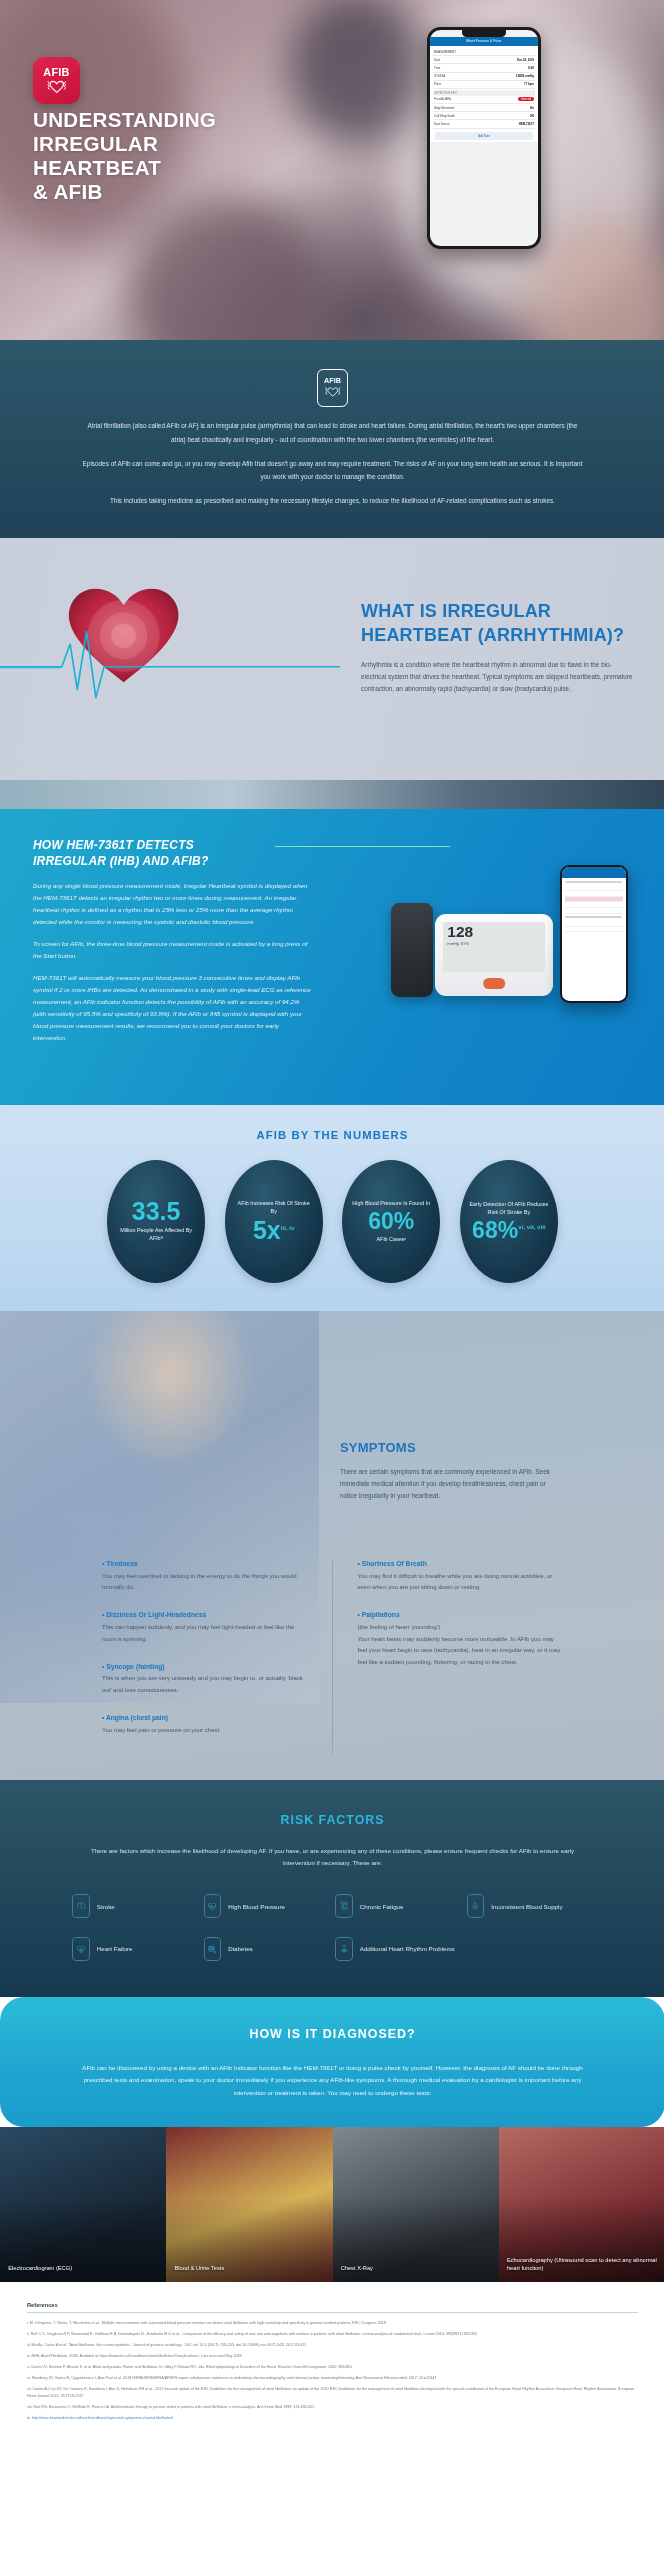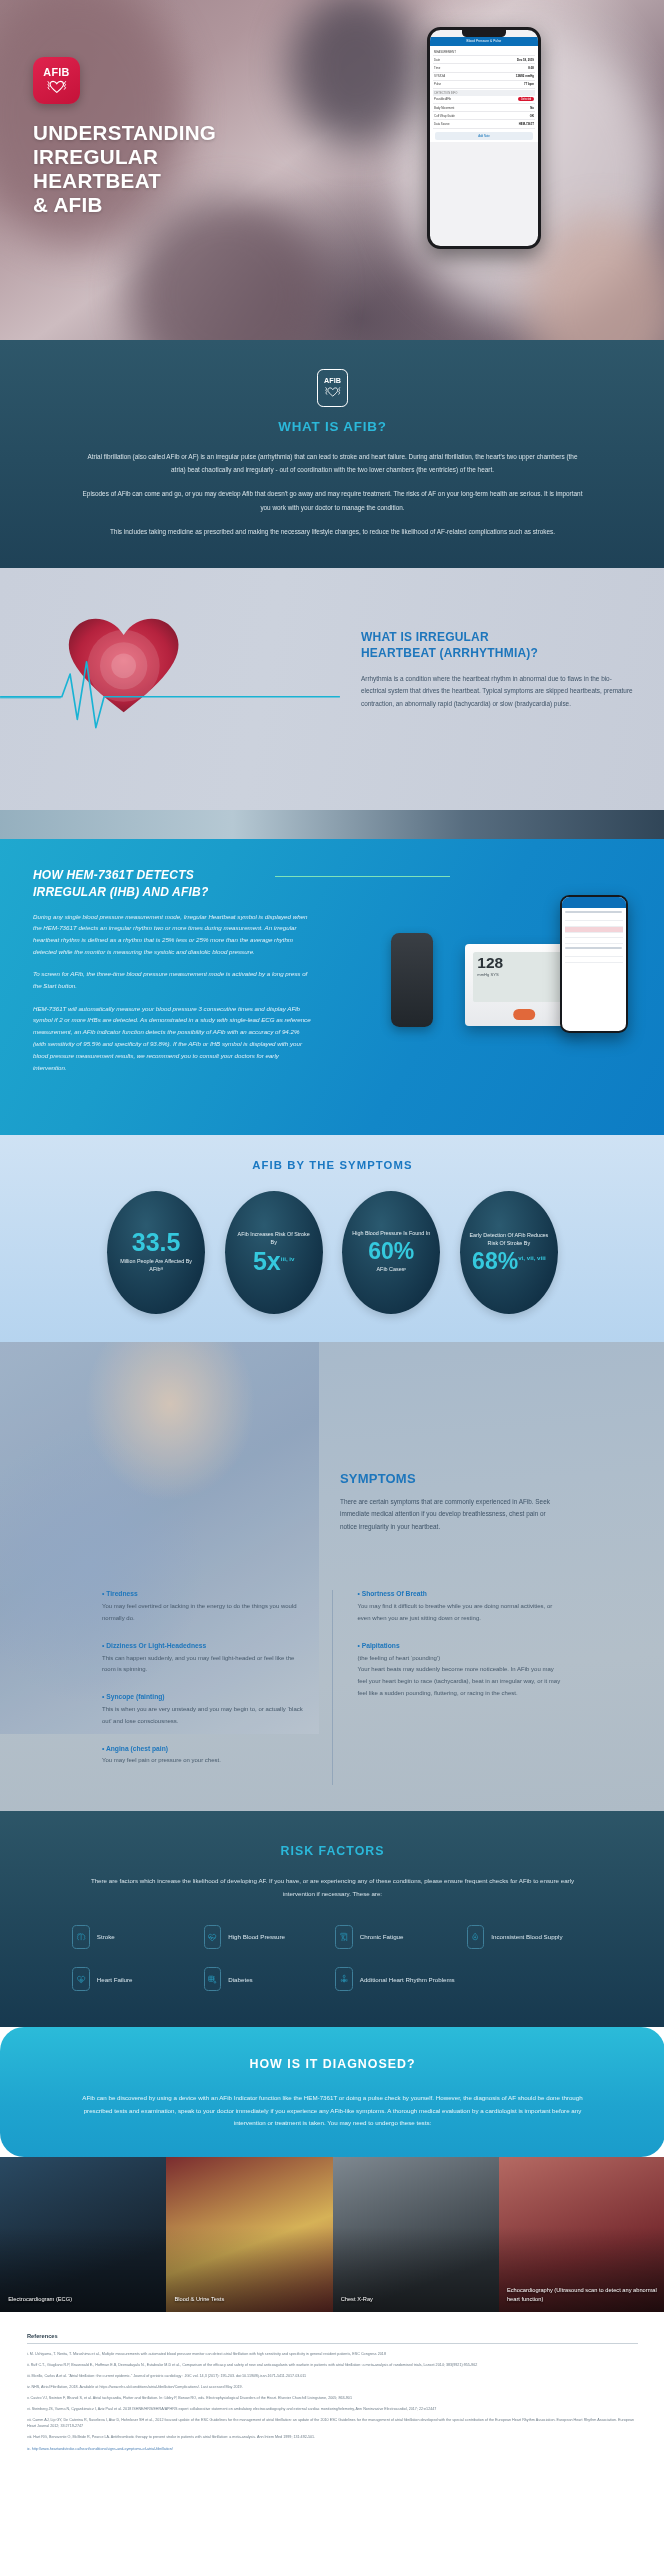--- a/index.html
+++ b/index.html
@@ -37,21 +37,21 @@
     background:linear-gradient(150deg,#e0234e 0%,#c41239 100%);
     display:flex; flex-direction:column; align-items:center; justify-content:center;
     box-shadow:0 3.1px 9.3px rgba(0,0,0,.25);
   }
   .afib-badge .afib-word {
     color:#fff; font-weight:bold; font-size:10.8px; letter-spacing:0.3px; line-height:1;
     margin-bottom:1.5px;
   }
   .afib-badge svg { display:block; }
   .hero-title {
-    margin-top:17px; color:#ffffff; font-size:20.6px; line-height:1.16;
+    margin-top:4px; color:#ffffff; font-size:20.6px; line-height:1.16;
     font-weight:bold; letter-spacing:0.3px; text-shadow:0 1px 3.1px rgba(0,0,0,.22);
   }
 
   
   .phone {
     position:absolute; right:124px; top:27px; width:114px; height:222px;
     background:#f2f2f4; border-radius:13.4px; border:3.1px solid #1b1b1e;
     box-shadow:0 7.2px 20.6px rgba(0,0,0,.45); z-index:4; overflow:hidden;
   }
   .phone .notch { height:6.7px; background:#1b1b1e; border-radius:0 0 4.6px 4.6px; width:44px; margin:0 auto; }
@@ -95,21 +95,21 @@
 
   
   .sec-arr {
     position:relative; height:242px;
     background:linear-gradient(100deg,#c9cfdb 0%,#ccd2dd 40%,#c6ccd8 100%);
     overflow:hidden;
   }
   .ecg-art { position:absolute; left:0; top:0; width:340px; height:242px; }
   .arr-copy { position:absolute; left:361px; top:61px; width:273px; }
   .h-blue {
-    color:#1d76bc; font-size:12px; font-weight:bold; line-height:1.35; letter-spacing:0.2px;
+    color:#1d76bc; font-size:18px; font-weight:bold; line-height:1.35; letter-spacing:0.2px;
   }
   .arr-copy p {
     margin-top:11.3px; color:#3f5468; font-size:6.4px; line-height:1.95;
   }
 
   
   .sec-hem {
     position:relative; min-height:325px;
     background:linear-gradient(120deg,#20a9cf 0%,#1a9ccb 30%,#1287c8 65%,#0d7cc4 100%);
     overflow:hidden;
@@ -122,23 +122,22 @@
   .hem-copy { position:absolute; left:33px; top:57px; width:281px;font-style:italic; }
   .h-white {
     color:#ffffff; font-size:12px; font-weight:bold; line-height:1.38; letter-spacing:0.2px;
     position:relative;
   }
   .h-rule { position:absolute; left:242px; top:9.3px; width:175px; height:1px; background:#7fe3b9; }
   .hem-copy p { color:#e3f2fa; font-size:6.2px; line-height:1.92; margin-top:10.3px; }
   .hem-devices { position:absolute; right:27px; top:62px; width:247px; height:216px; }
   .bp-monitor {
     position:absolute; left:44px; top:72px; width:118px; height:82px;
-    background:linear-gradient(180deg,#fdfdfd,#e7e9ec); border-radius:4px;
+    background:linear-gradient(180deg,#fdfdfd,#e7e9ec); border-radius:11px;
     box-shadow:0 5.2px 13.4px rgba(0,0,0,.28);
-    margin-left:30px;
   }
   .bp-screen {
     position:absolute; left:8.2px; top:8.2px; right:8.2px; height:50px;
     background:#dfe6e4; border-radius:2.6px; padding:2.6px 4.1px;
   }
   .bp-num { font-size:15.5px; font-weight:bold; color:#2b3338; line-height:1; }
   .bp-sub { font-size:4.1px; color:#4d575e; margin-top:1.5px; }
   .bp-btn {
     position:absolute; left:50%; transform:translateX(-50%); bottom:6.2px;
     width:21.6px; height:11.3px; border-radius:5.7px; background:#e1683a;
@@ -343,21 +342,20 @@
     <div class="afib-outline">
       <span class="w">AFIB</span>
       <span>
         <svg width="17.5" height="12.4" viewBox="0 0 34 24">
           <path d="M17 21.5 C11 16.5 7.5 13.5 7.5 10 C7.5 7.4 9.4 5.6 11.7 5.6 C13.4 5.6 15.6 6.7 17 8.9 C18.4 6.7 20.6 5.6 22.3 5.6 C24.6 5.6 26.5 7.4 26.5 10 C26.5 13.5 23 16.5 17 21.5 Z" fill="none" stroke="#fff" stroke-width="1.7"></path>
           <path d="M3.5 5 l1.8 2.6 -1.8 2.6 1.8 2.6 -1.8 2.6 1.8 2.6" fill="none" stroke="#fff" stroke-width="1.5" stroke-linecap="round"></path>
           <path d="M30.5 5 l-1.8 2.6 1.8 2.6 -1.8 2.6 1.8 2.6 -1.8 2.6" fill="none" stroke="#fff" stroke-width="1.5" stroke-linecap="round"></path>
         </svg>
       </span>
     </div>
-    <h2 class="h-cyan">WHAT IS AFIB?</h2>
     <div class="body-light">
       <p>Atrial fibrillation (also called AFib or AF) is an irregular pulse (arrhythmia) that can lead to stroke and heart failure. During atrial fibrillation, the heart's two upper chambers (the atria) beat chaotically and irregularly - out of coordination with the two lower chambers (the ventricles) of the heart.</p>
       <p>Episodes of AFib can come and go, or you may develop Afib that doesn't go away and may require treatment. The risks of AF on your long-term health are serious. It is important you work with your doctor to manage the condition.</p>
       <p>This includes taking medicine as prescribed and making the necessary lifestyle changes, to reduce the likelihood of AF-related complications such as strokes.</p>
     </div>
   </section>
 
   <section class="sec-arr">
     <svg class="ecg-art" viewBox="0 0 660 470">
       <defs>
@@ -415,21 +413,21 @@
         <div class="mini-row"></div>
         <div class="mini-row"></div>
         <div class="mini-bar"></div>
         <div class="mini-row"></div>
         <div class="mini-row"></div>
       </div>
     </div>
   </section>
 
   <section class="sec-numbers">
-    <h2 class="numbers-title">AFIB BY THE SYMPTOMS</h2>
+    <h2 class="numbers-title">AFIB BY THE NUMBERS</h2>
     <div class="ovals">
 
       <div class="oval">
         <div class="big">33.5</div>
         <div class="cap">Million People Are Affected By AFibᶠᶠ</div>
       </div>
 
       <div class="oval">
         <div class="cap top">AFib Increases Risk Of Stroke By</div>
         <div class="big">

